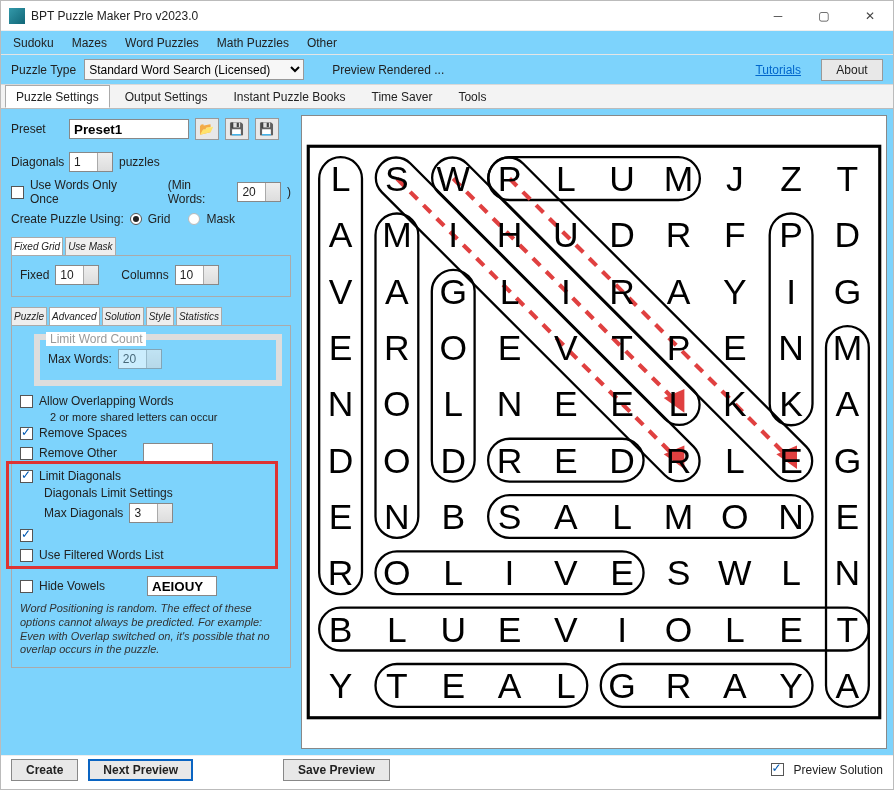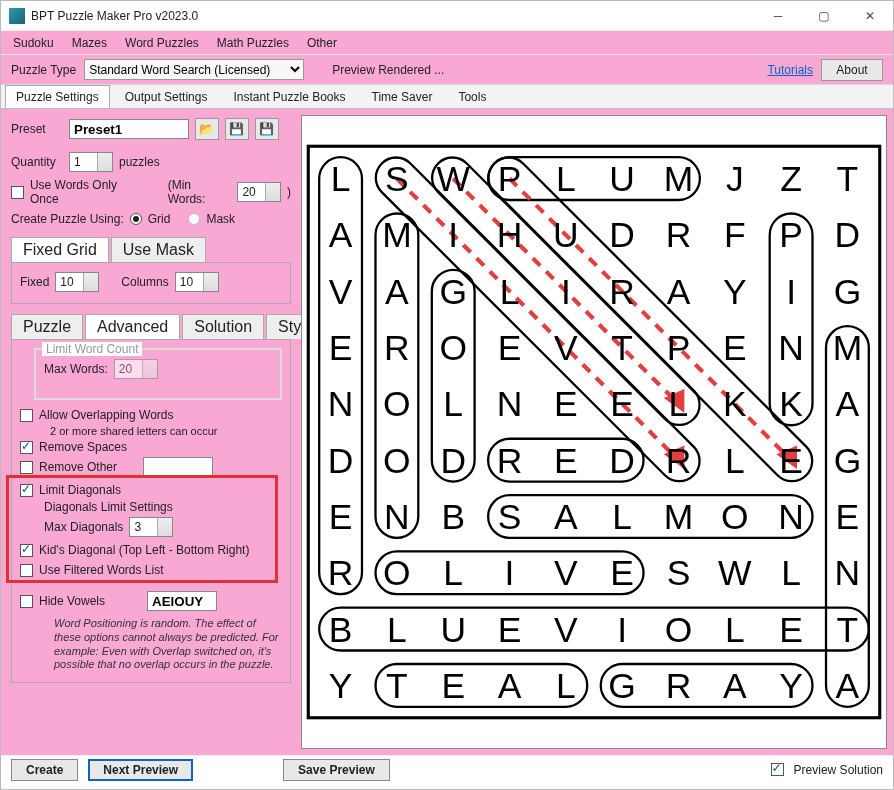--- a/index.html
+++ b/index.html
@@ -1,37 +1,37 @@
 <!DOCTYPE html>
 <html><head>
 <meta charset="utf-8">
 <style>
   * { box-sizing: border-box; font-family: "Segoe UI", Tahoma, sans-serif; }
   body { margin:0; background:#f0f0f0; font-size:12px; color:#222; }
-  .window { width:894px; height:790px; background:#f9a8d4; border:1px solid #bbb; display:flex; flex-direction:column; }
+  .window { width:894px; height:790px; background:#7dd3fc; border:1px solid #bbb; display:flex; flex-direction:column; }
 
   
   .titlebar { height:30px; display:flex; align-items:center; background:#fff; border-bottom:1px solid #eee; }
   .titlebar .appicon { width:16px; height:16px; margin:0 6px 0 8px; background:linear-gradient(135deg,#39a,#167); }
   .titlebar .title { flex:1; font-size:12px; }
   .titlebar .winbtns { display:flex; }
   .titlebar .winbtn { width:46px; height:30px; display:flex; align-items:center; justify-content:center; color:#444; }
 
   
   .menubar { height:24px; display:flex; align-items:center; gap:18px; padding:0 12px; border-bottom:1px solid #e5e5e5; }
   .menubar span { color:#222; }
 
   
   .toolbar { height:30px; display:flex; align-items:center; padding:0 10px; gap:8px; border-bottom:1px solid #d9d9d9; }
   .toolbar .lbl { color:#222; }
   .toolbar select { height:21px; border:1px solid #999; width:220px; background:#f7f7f7; font-size:12px; }
   .toolbar .status { margin-left:20px; }
   .toolbar .spacer { flex:1; }
   .toolbar .link { color:#0066cc; text-decoration:underline; cursor:pointer; }
-  .toolbar .abtn { width:62px; height:22px; border:1px solid #999; background:#e8e8e8; display:flex; align-items:center; justify-content:center; }
+  .toolbar .abtn { width:62px; height:22px; border:1px solid #999; background:#e8e8e8; display:flex; align-items:center; justify-content:center;margin-left:12px; }
 
   
   .maintabs { height:24px; display:flex; align-items:flex-end; padding:0 4px; gap:4px; background:#f3f3f3; border-bottom:1px solid #bbb; }
   .maintab { padding:4px 10px 3px; border:1px solid transparent; font-size:12px; color:#222; }
   .maintab.active { background:#fff; border:1px solid #aaa; border-bottom:1px solid #fff; }
 
   
   .body { flex:1; display:flex; min-height:0; }
   .leftpane { width:300px; padding:6px 10px 4px 10px; display:flex; flex-direction:column; overflow:hidden; }
   .preview { flex:1; padding:6px 6px 6px 0; display:flex; }
@@ -44,31 +44,31 @@
   .textbox { border:1px solid #888; background:#fff; height:20px; padding:0 4px;font-weight:bold; }
   .spin { border:1px solid #888; background:#fff; height:20px; width:44px; position:relative; padding-left:4px; display:flex; align-items:center; }
   .spin::after { content:""; position:absolute; right:0; top:0; bottom:0; width:14px; background:linear-gradient(#eee,#ddd); border-left:1px solid #aaa; }
   .iconbtn { width:24px; height:22px; border:1px solid #999; background:#e8e8e8; display:inline-flex; align-items:center; justify-content:center; }
   .check { display:inline-block; width:13px; height:13px; border:1px solid #555; background:#fff; position:relative; }
   .check.checked::after { content:"✓"; position:absolute; top:-3px; left:0; font-size:12px; color:#0058b0; }
   .radio { display:inline-block; width:12px; height:12px; border:1px solid #555; border-radius:50%; background:#fff; position:relative; }
   .radio.sel::after { content:""; position:absolute; top:2px; left:2px; right:2px; bottom:2px; background:#222; border-radius:50%; }
   .radio.dis { border-color:#bbb; }
 
-  .group { border:2px solid #14b8a6; padding:6px 8px 16px; margin-top:4px; position:relative; }
+  .group { border:6px solid #14b8a6; padding:6px 8px 8px; margin-top:4px; position:relative; }
   .group .gtitle { position:absolute; top:-8px; left:6px; background:#fff; padding:0 4px; font-size:12px; }
 
   .minitabs { display:flex; margin-top:8px; }
-  .minitab { padding:3px 11px; border:1px solid #aaa; border-bottom:none; background:#eee; margin-right:2px; font-size:16px; }
+  .minitab { padding:3px 2px; border:1px solid #aaa; border-bottom:none; background:#eee; margin-right:2px; font-size:10px;font-style:italic; }
   .minitab.active { background:#fff; }
   .minitabbody { border:1px solid #aaa; padding:6px 8px 8px; }
 
   .highlight { position:absolute; border:3px solid #d33; pointer-events:none; }
 
-  .footnote { font-style:italic; color:#333; font-size:11px; line-height:1.25; margin-top:6px;margin-left:34px; }
+  .footnote { font-style:italic; color:#333; font-size:11px; line-height:1.25; margin-top:6px; }
 
   
   .bottombar { height:34px; display:flex; align-items:center; padding:0 10px 6px; gap:10px; background:#fff; border-top:1px solid #eee; }
   .btn { border:1px solid #888; background:#e8e8e8; padding:3px 14px;font-weight:bold; }
   .btn.focus { outline:2px solid #0a64c2; outline-offset:-2px; }
 
   .grey { color:#9a9a9a;text-align:center; }
 </style>
 </head>
 <body>
@@ -122,21 +122,21 @@
         <span class="lbl" style="width:52px">Preset</span>
         <input class="textbox" style="width: 120px;" value="Preset1">
         <span class="iconbtn">📂</span>
         <span class="iconbtn">💾</span>
         <span class="iconbtn">💾</span>
       </div>
 
       <div style="height:6px"></div>
 
       <div class="row">
-        <span class="lbl" style="width:52px">Quantity</span>
+        <span class="lbl" style="width:52px">Diagonals</span>
         <div class="spin">
             <span>1</span>
           </div>
         <span class="lbl">puzzles</span>
       </div>
 
       <div class="row">
         <span class="check"></span>
         <span class="lbl">Use Words Only Once</span>
         <span style="width:8px"></span>
@@ -222,21 +222,20 @@
           <div class="row">
             <span class="lbl">Max Diagonals</span>
             <div class="spin">
                 <span>3</span>
               </div>
           </div>
         </div>
 
         <div class="row" style="margin-top:6px">
           <span class="check checked"></span>
-          <span class="lbl">Kid's Diagonal (Top Left - Bottom Right)</span>
         </div>
 
         <div class="row" style="margin-top:6px">
           <span class="check"></span>
           <span class="lbl">Use Filtered Words List</span>
         </div>
 
 
         <div class="row" style="margin-top:14px">
           <span class="check"></span>

